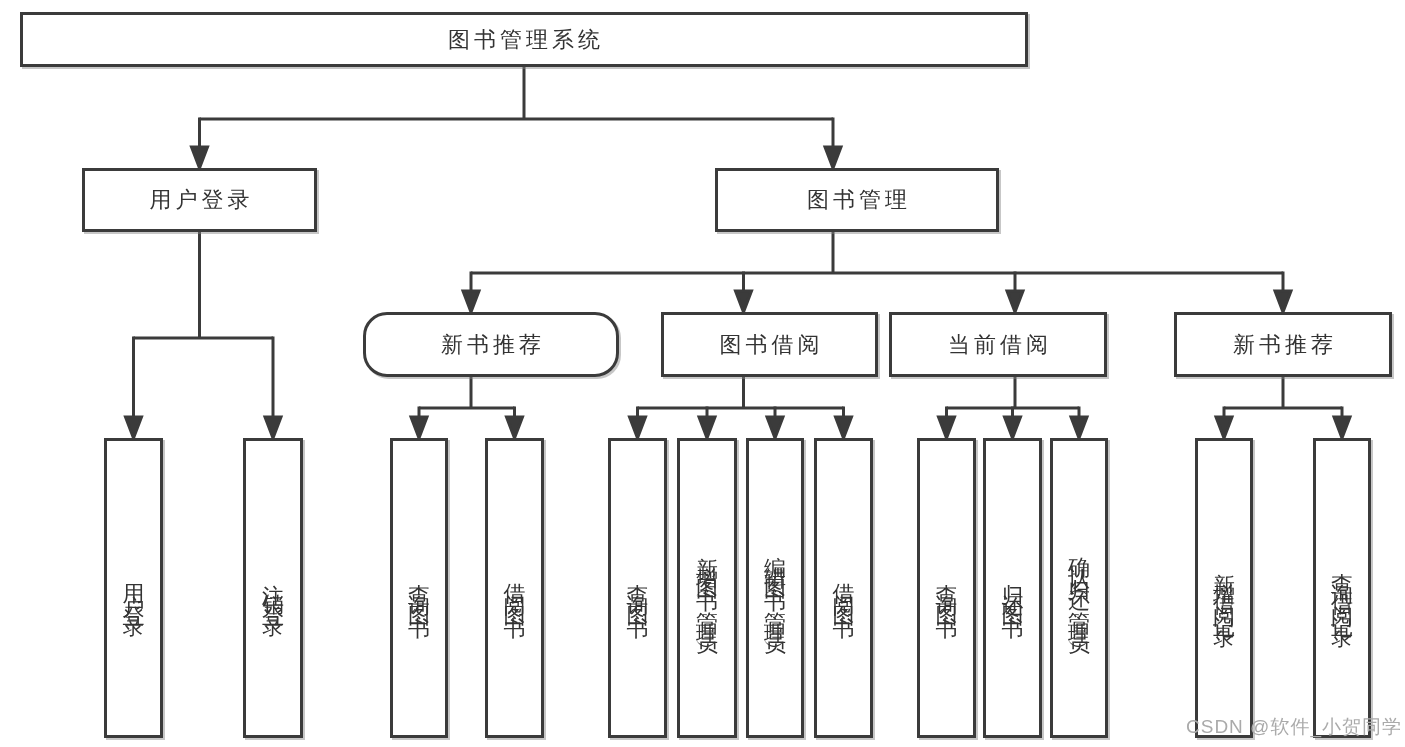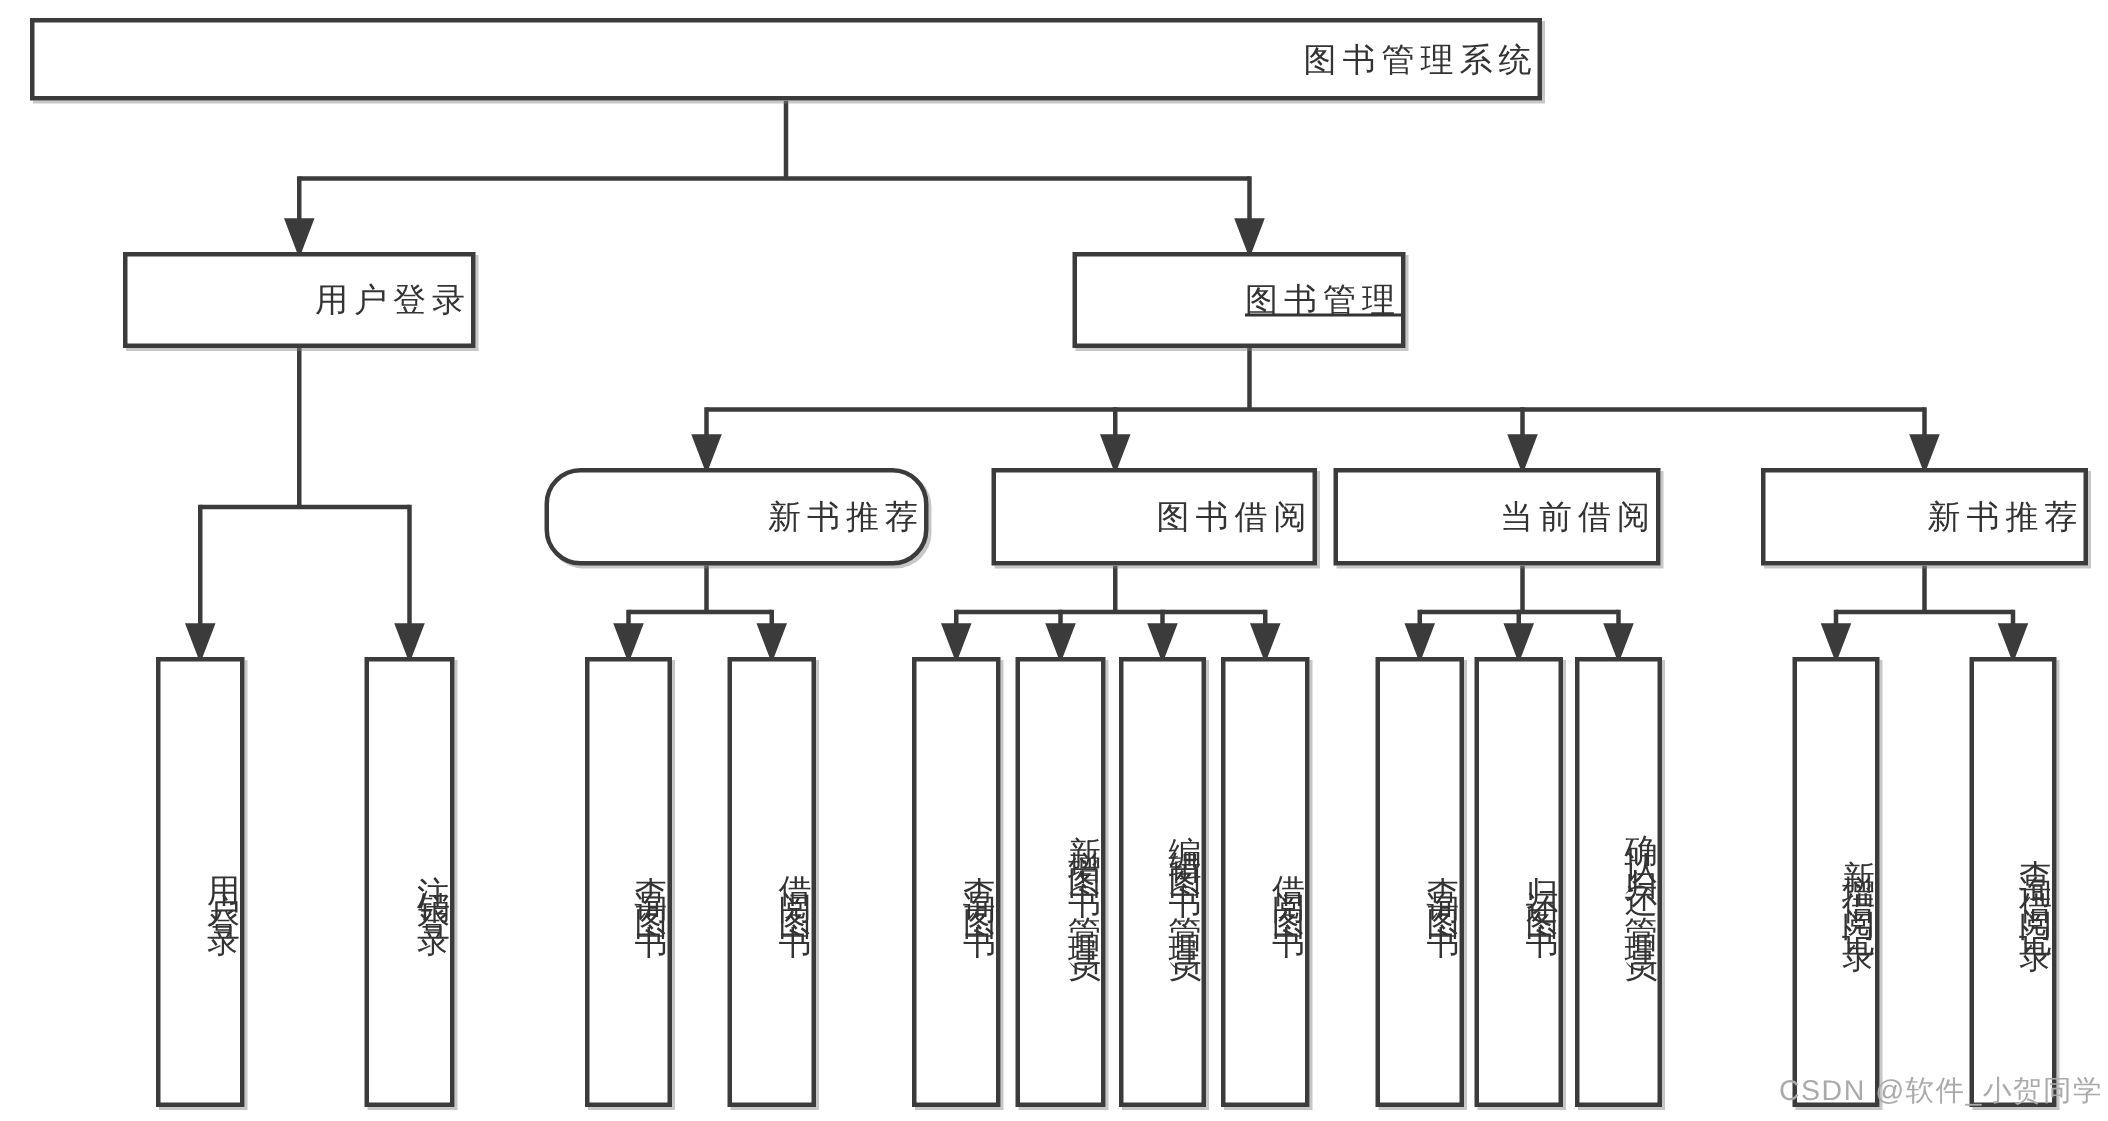--- a/index.html
+++ b/index.html
@@ -12,21 +12,21 @@
   body{background:#fff;font-family:"Liberation Sans","DejaVu Sans",sans-serif;}
   .canvas{
     position:relative;width:1405px;height:747px;
     background:var(--background);overflow:hidden;
   }
   .connectors{position:absolute;left:0;top:0;width:1405px;height:747px;color:var(--line);}
   .box{
     position:absolute;box-sizing:border-box;background:#fff;
     border:3px solid var(--line);
     box-shadow:2px 2px 0 rgba(130,130,130,.45);
-    display:flex;align-items:center;justify-content:flex-end;
+    display:flex;align-items:center;justify-content:center;
     color:var(--text);
   }
   .box.h span{font-size:22px;letter-spacing:4px;text-indent:4px;white-space:nowrap;}
   .box.v span{
     writing-mode:vertical-rl;text-orientation:mixed;
     font-size:22px;letter-spacing:11px;line-height:1;white-space:nowrap;
   }
   .watermark{
     position:absolute;left:1186px;top:714px;z-index:5;
     font-size:19px;letter-spacing:1px;color:var(--watermark);white-space:nowrap;
@@ -113,21 +113,21 @@
     </g>
   </svg>
 
   <div class="box h" style="left:20px;top:12px;width:1008px;height:55px;">
     <span>图书管理系统</span>
   </div>
 
   <div class="box h" style="left:82px;top:168px;width:235px;height:64px;">
     <span>用户登录</span>
   </div>
-  <div class="box h" style="left:715px;top:168px;width:222px;height:64px;text-decoration:underline;">
+  <div class="box h" style="left:715px;top:168px;width:284px;height:64px;">
     <span>图书管理</span>
   </div>
 
   <div class="box h" style="left:363px;top:312px;width:256px;height:65px;border-radius:24px;">
     <span>新书推荐</span>
   </div>
   <div class="box h" style="left:635px;top:312px;width:217px;height:65px;margin-left:26px;">
     <span>图书借阅</span>
   </div>
   <div class="box h" style="left:889px;top:312px;width:218px;height:65px;">

